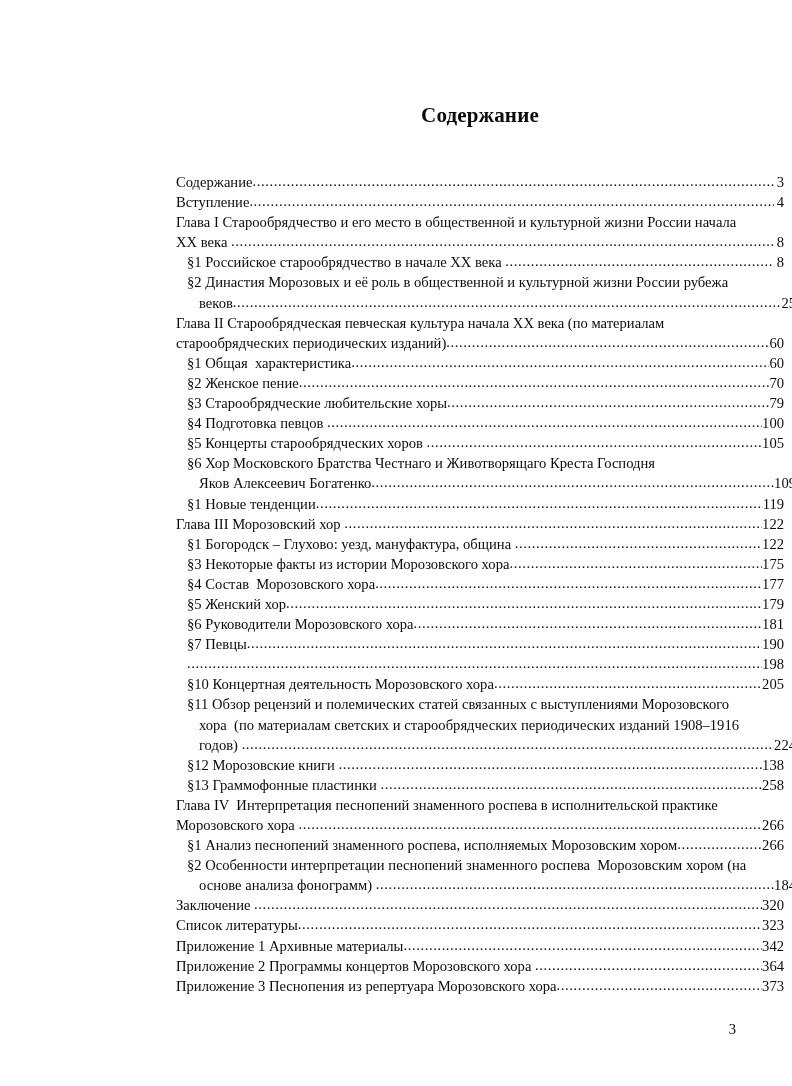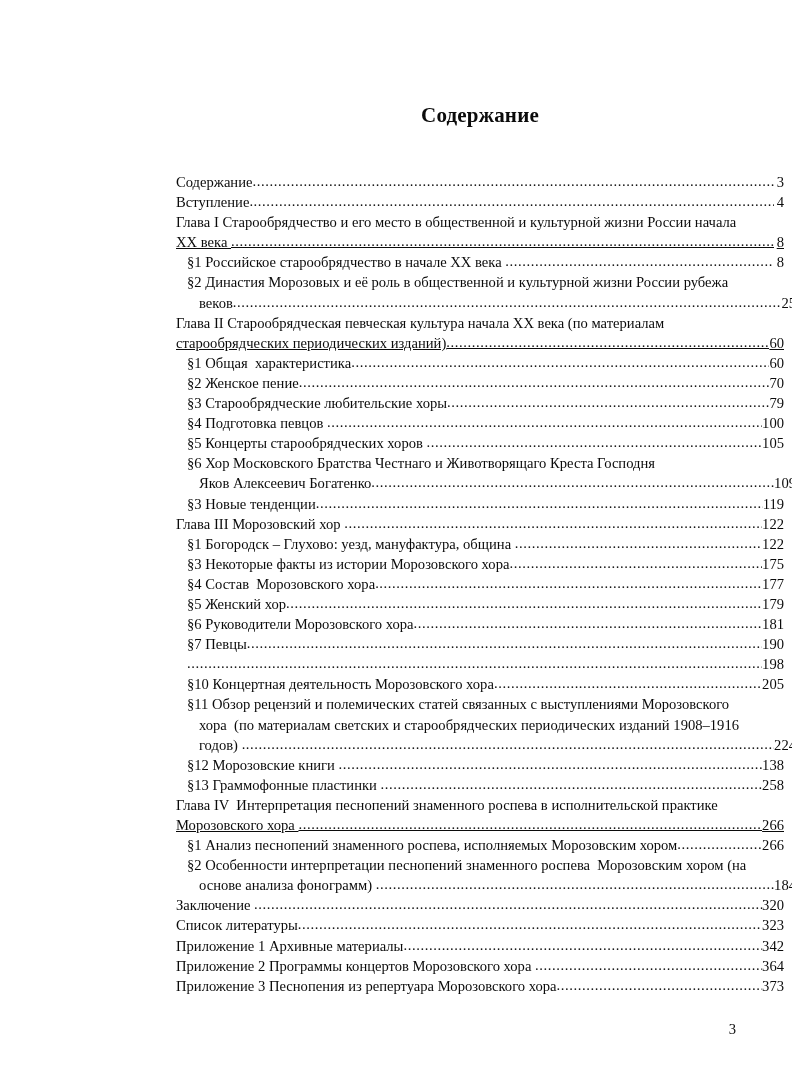--- a/index.html
+++ b/index.html
@@ -45,21 +45,21 @@
   .entry {
     position: relative;
     display: block;
     box-sizing: border-box;
     padding-right: 0;
   }
   .entry.lvl-chapter { padding-left: 0px; }
   .entry.lvl-section { padding-left: 11px; }
 
   
-  .entry.lvl-chapter .line-wrap { padding-left: 0px; text-decoration: underline; }
+  .entry.lvl-chapter .line-wrap { padding-left: 0px; }
   .entry.lvl-section .line-wrap { padding-left: 12px; }
 
   .line {
     display: flex;
     align-items: baseline;
     width: 100%;
     white-space: nowrap;
     overflow: hidden;
   }
   .line .txt {
@@ -196,21 +196,21 @@
             <span class="txt">§6 Хор Московского Братства Честнаго и Животворящаго Креста Господня</span>
           </div>
           <div class="line line-wrap">
             <span class="txt">Яков Алексеевич Богатенко</span>
             <span class="leader"></span>
             <span class="pageno">109</span>
           </div>
         </div>
         <div class="entry lvl-section">
           <div class="line">
-            <span class="txt">§3 Новые тенденции</span>
+            <span class="txt">§1 Новые тенденции</span>
             <span class="leader"></span>
             <span class="pageno">119</span>
           </div>
         </div>
         <div class="entry lvl-chapter">
           <div class="line">
             <span class="txt">Глава III Морозовский хор </span>
             <span class="leader"></span>
             <span class="pageno">122</span>
           </div>

